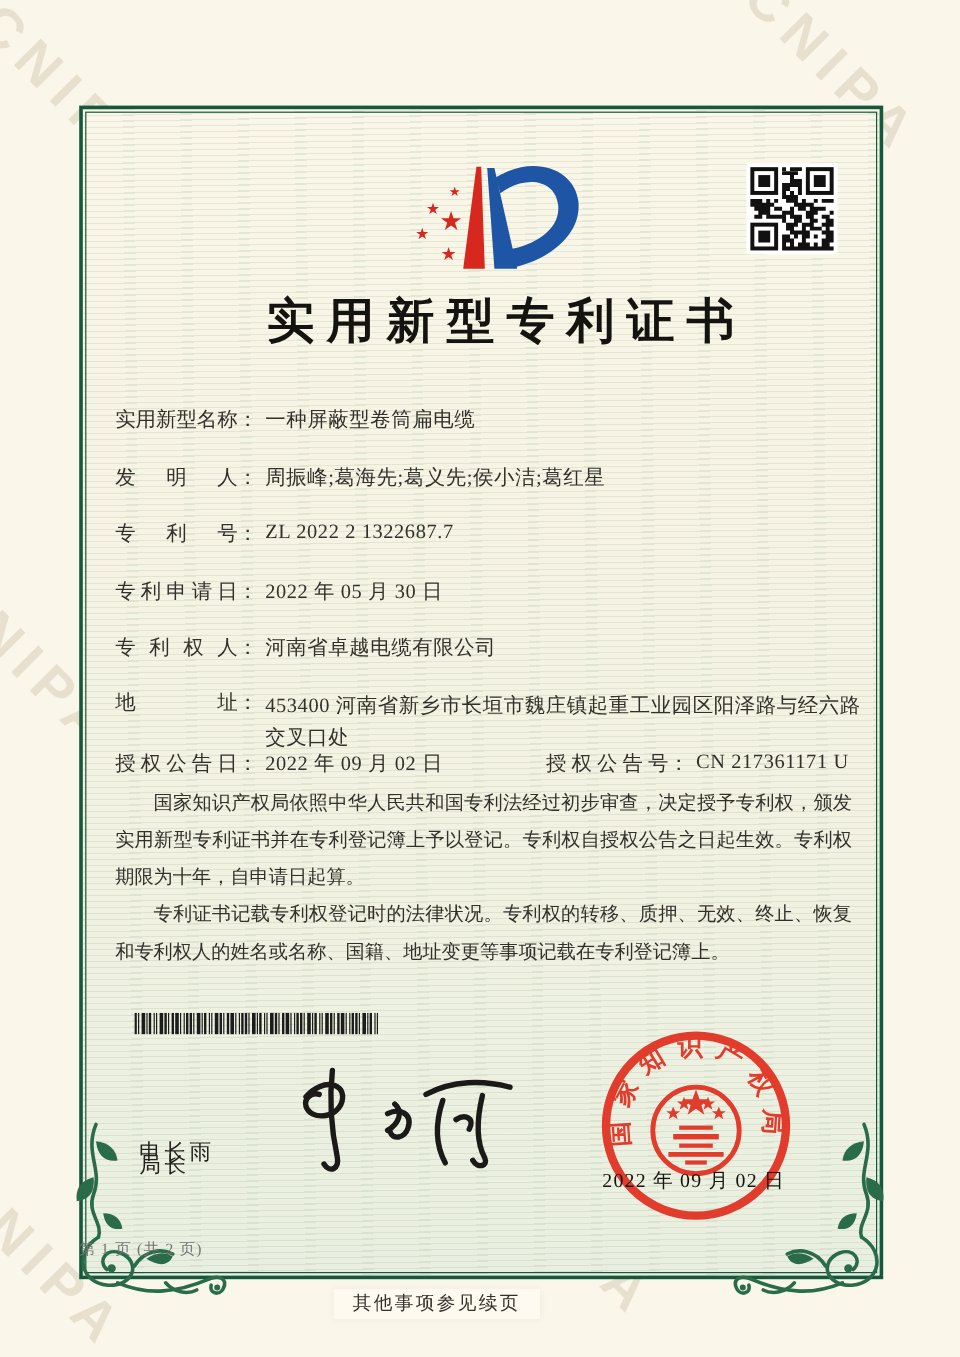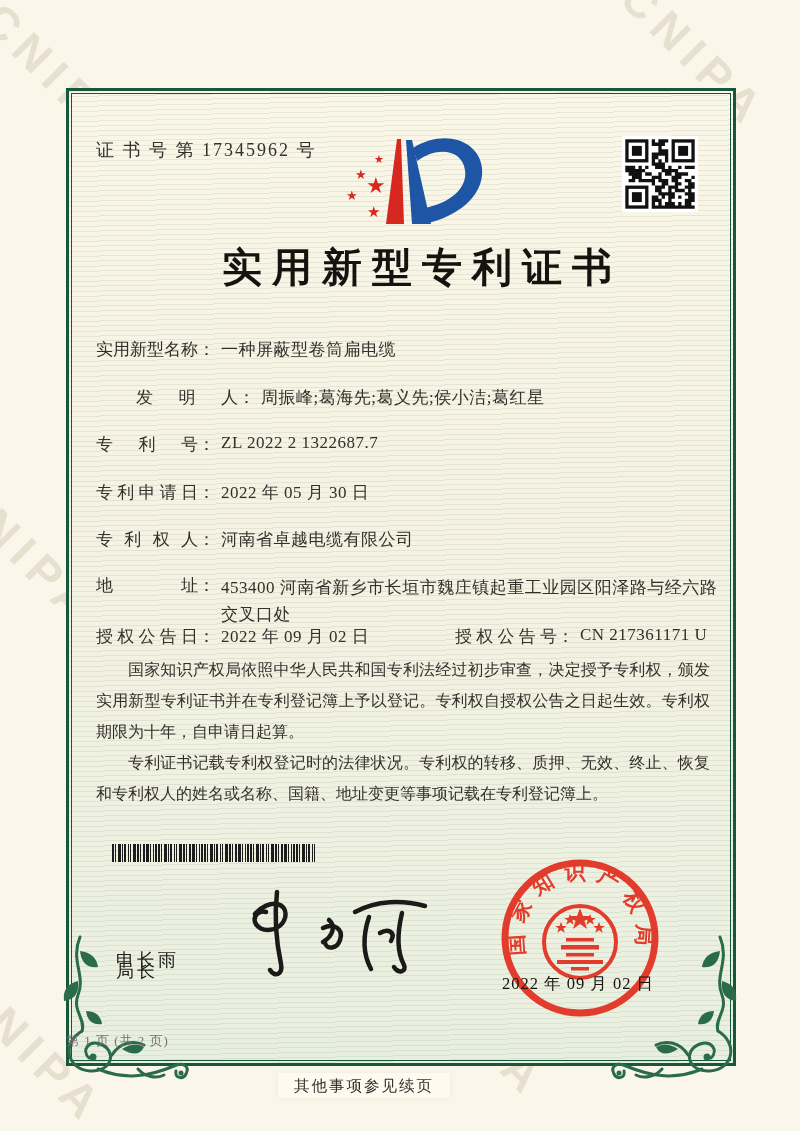--- a/index.html
+++ b/index.html
@@ -110,21 +110,20 @@
     <g fill="#2a6b4a" stroke="none">
       <path d="M28,18 q16,2 18,16 q-16,2 -18,-16 Z"></path>
       <path d="M26,48 q-16,4 -14,20 q16,-2 14,-20 Z"></path>
       <path d="M34,78 q14,0 16,13 q-14,2 -16,-13 Z"></path>
       <path d="M70,116 q12,-8 22,-2 q-6,12 -22,2 Z"></path>
       <circle cx="41" cy="124" r="3.5"></circle>
       <circle cx="129" cy="140" r="2.5"></circle>
     </g>
   </svg>
 
-  <div class="cert-no">证 书 号 第 17345962 号</div>
 
   <div class="logo">
     <svg width="190" height="118" viewBox="0 0 190 118">
       <path d="M72,19 L76,19 L79,104 L61,104 Z" fill="#d6281e"></path>
       <path d="M81,20 L87,20 L106,104 L87,104 Z" fill="#1f55a5"></path>
       <path d="M88,28 C120,8 154,21 157,48 C160,78 128,98 102,103 L99,88 C122,84 143,70 140,50 C137,29 112,26 92,41 Z" fill="#1f55a5"></path>
     </svg>
     <span class="star" style="left:49px; top:34px; font-size:11px;">★</span>
     <span class="star" style="left:30px; top:48px; font-size:13px;">★</span>
     <span class="star" style="left:41px; top:55px; font-size:22px;">★</span>
@@ -147,21 +146,21 @@
       </svg>
   </div>
 
   <div class="title">实用新型专利证书</div>
 
   <div class="frow" style="top:338px;">
     <span class="flabel">实用新型名称</span>
       <span class="colon">：</span>
     <span class="fvalue">一种屏蔽型卷筒扁电缆</span>
   </div>
-  <div class="frow" style="top:386px;margin-left:40px;">
+  <div class="frow" style="top:386px;">
     <span class="flabel">发明人</span>
       <span class="colon">：</span>
     <span class="fvalue">周振峰;葛海先;葛义先;侯小洁;葛红星</span>
   </div>
   <div class="frow" style="top:433px;">
     <span class="flabel">专利号</span>
       <span class="colon">：</span>
     <span class="fvalue">ZL 2022 2 1322687.7</span>
   </div>
   <div class="frow" style="top:481px;">

